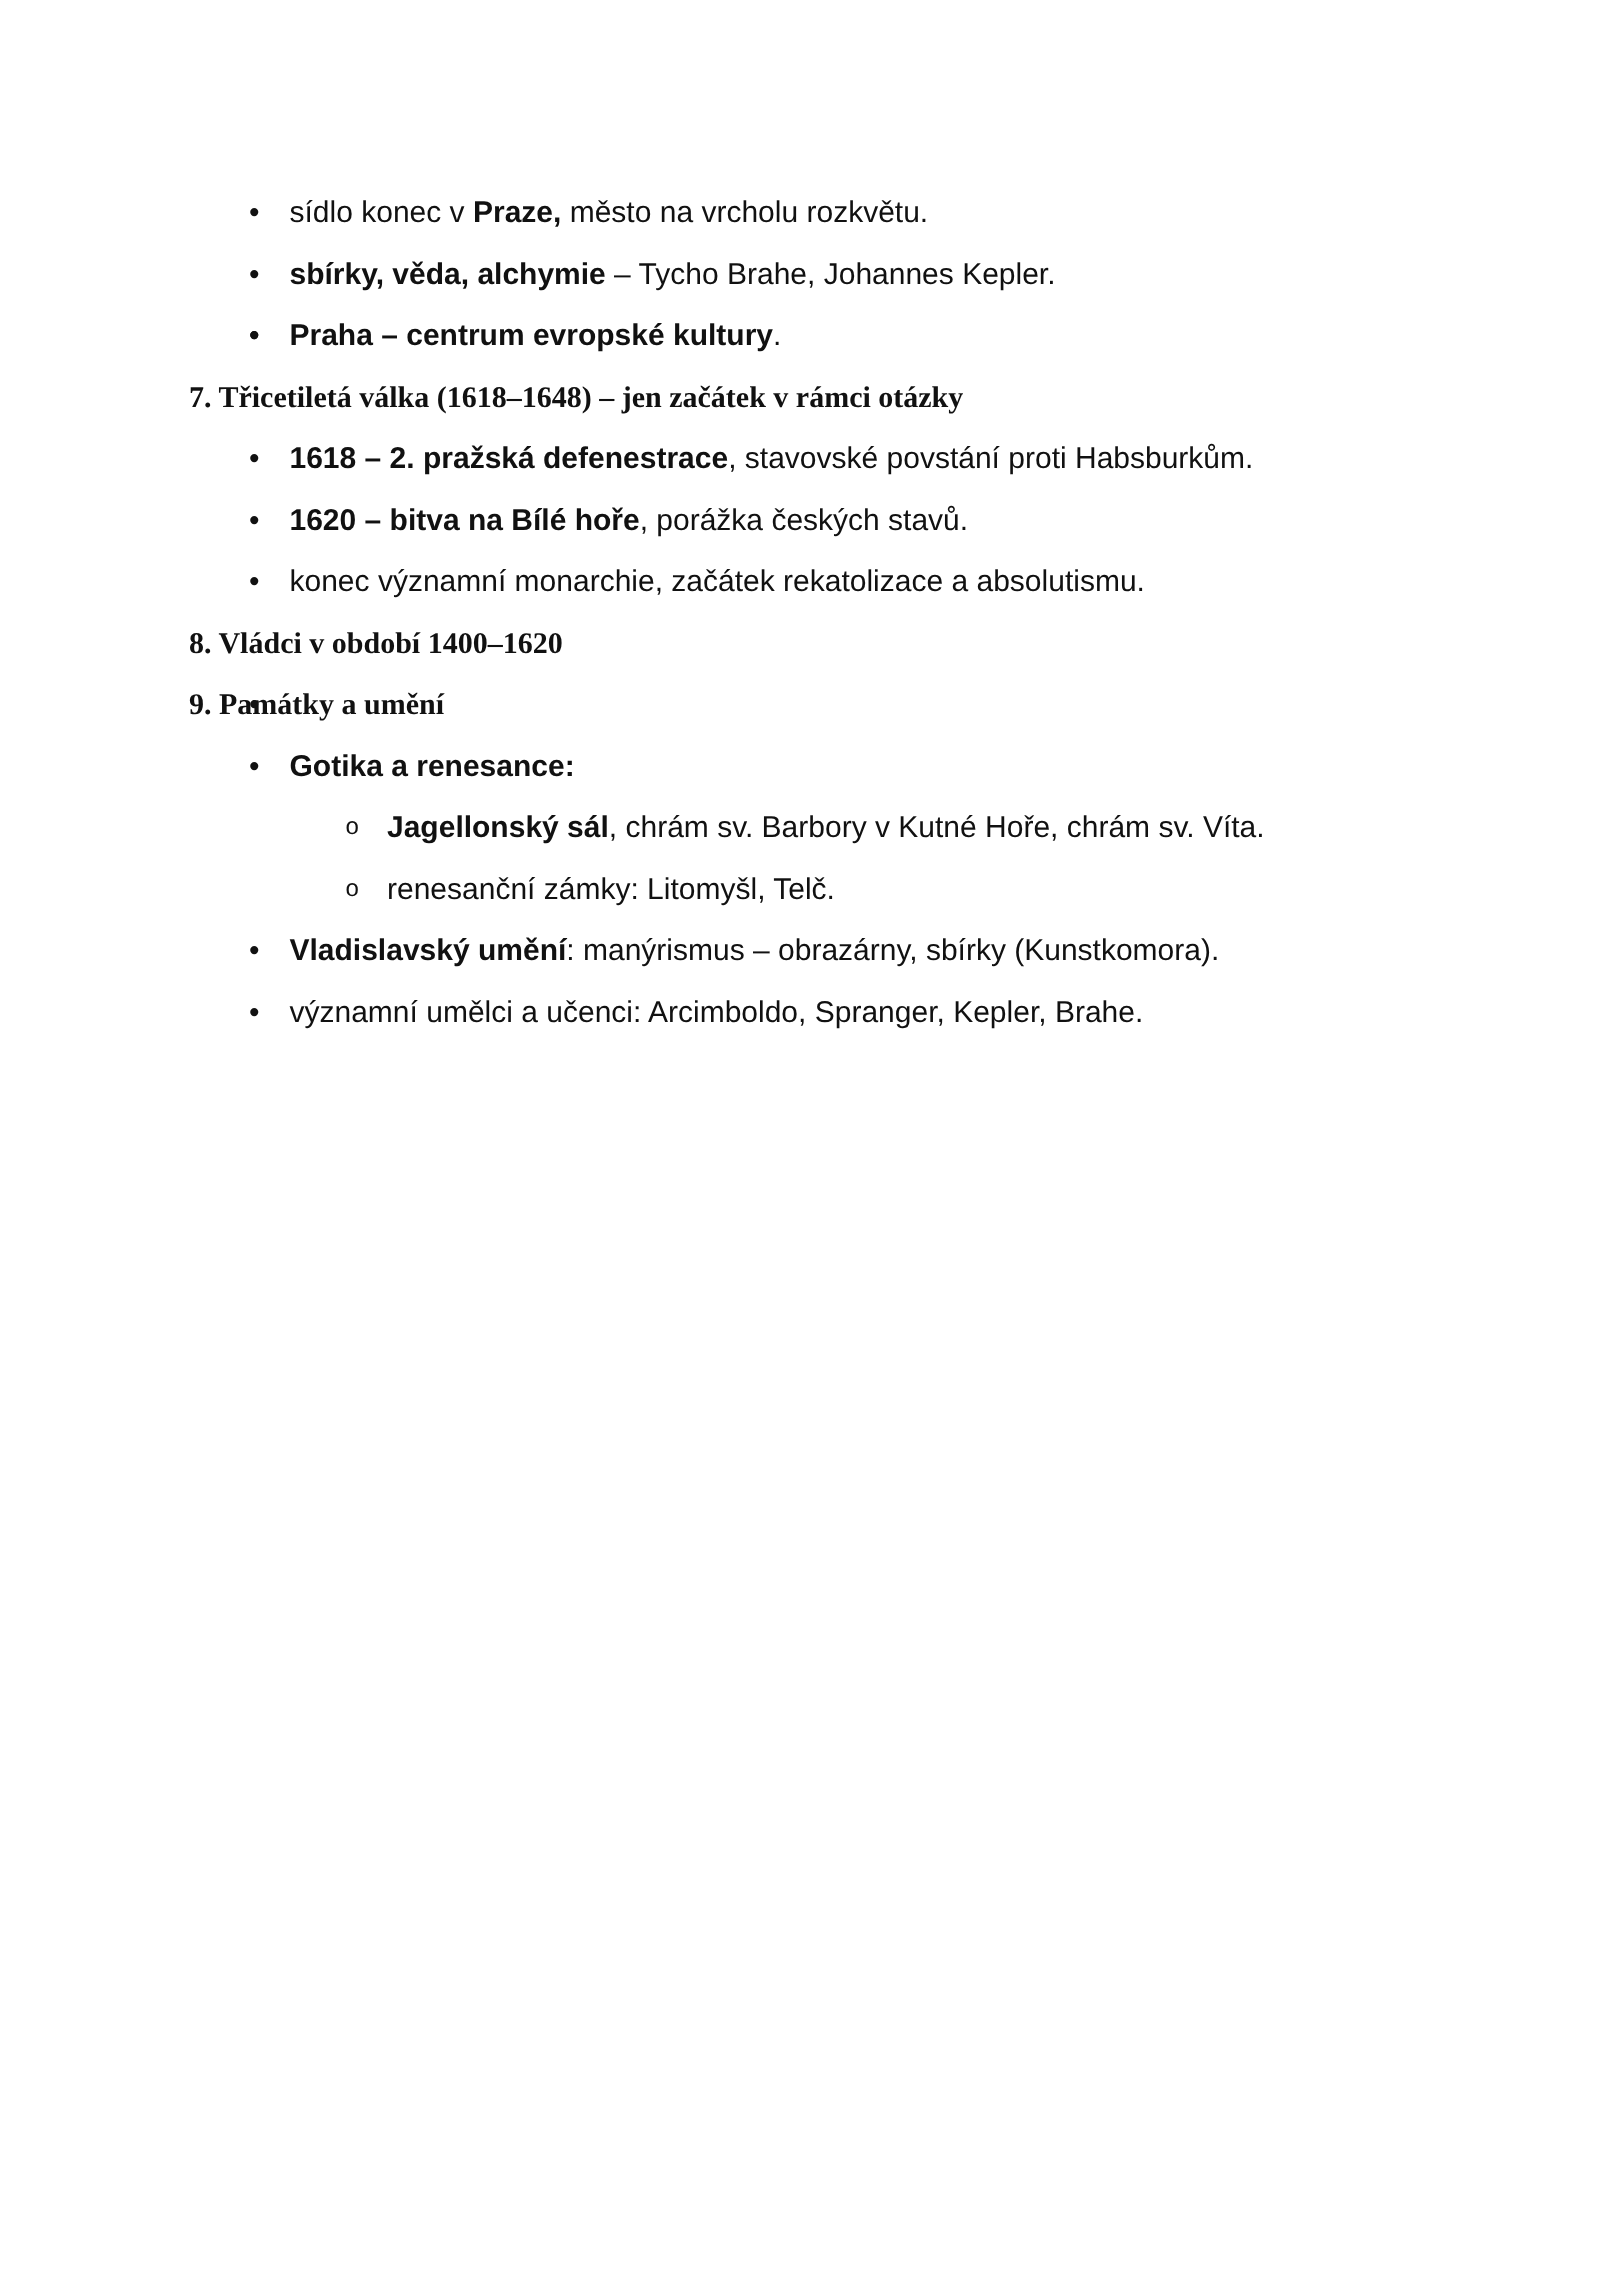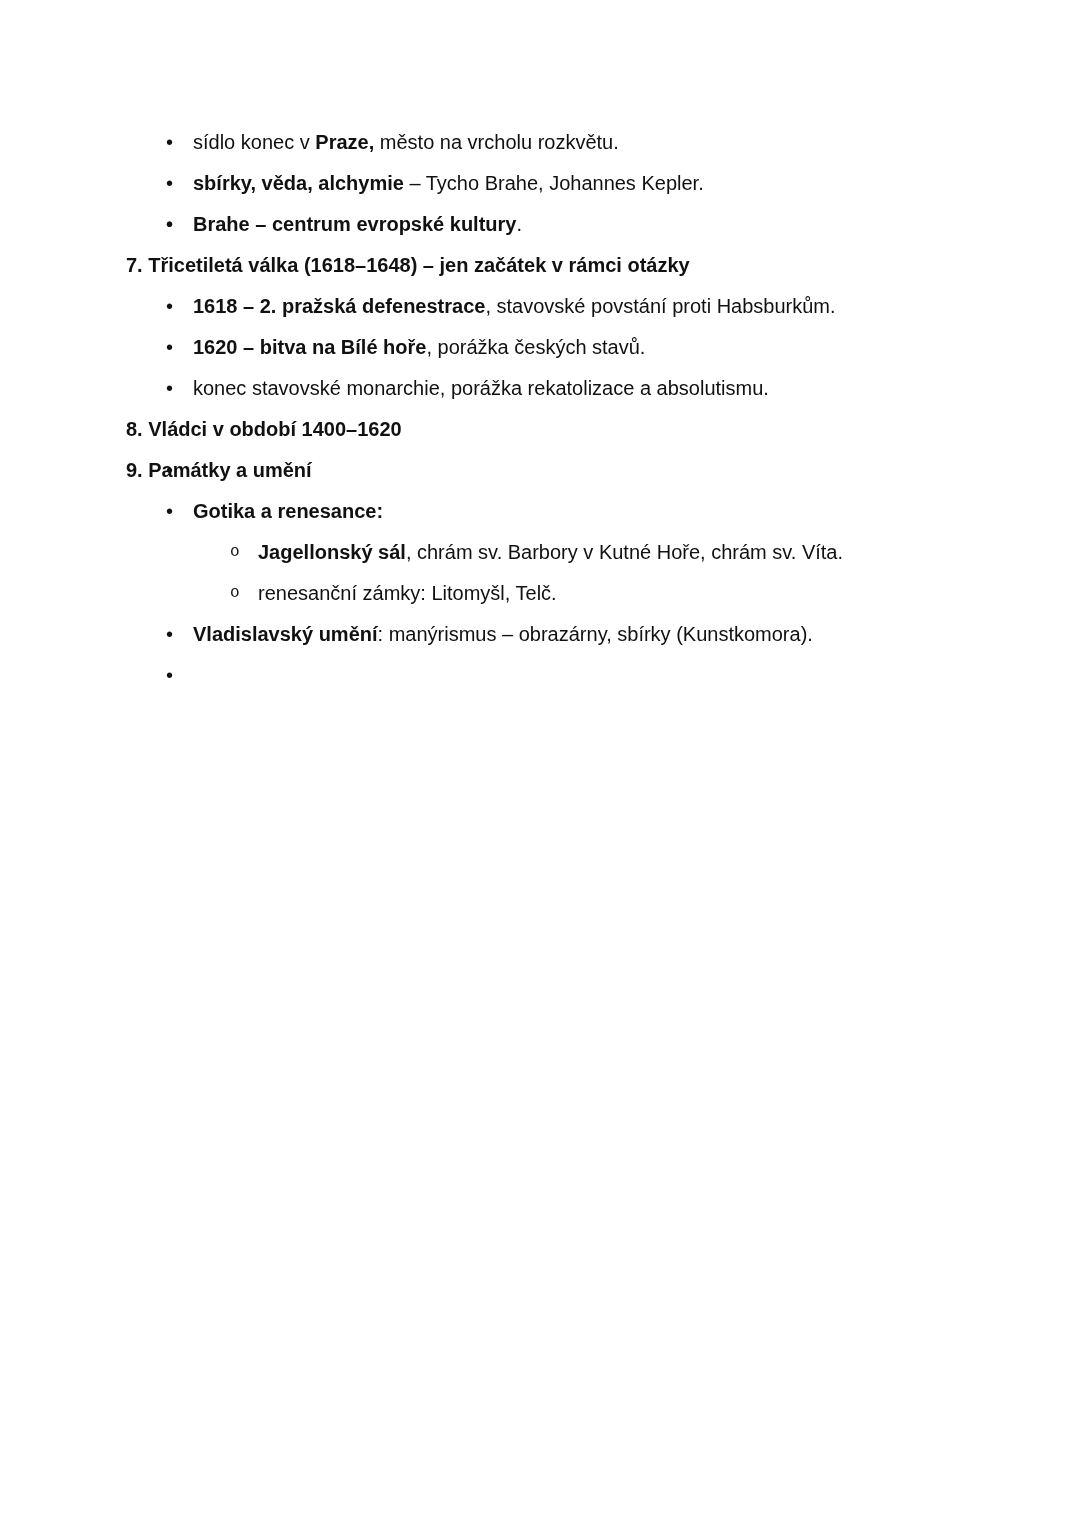--- a/index.html
+++ b/index.html
@@ -24,20 +24,21 @@
     padding: 0 126px;
     box-sizing: border-box;
     font-size: 20px;
     line-height: 26px;
   }
   .block {
     margin: 0 0 15px 0;
   }
   .heading {
     font-weight: 700;
+    font-family: Liberation Serif, serif;
   }
   .li {
     position: relative;
     padding-left: 67px;
   }
   .li .marker {
     position: absolute;
     left: 40px;
     top: 0;
   }
@@ -54,27 +55,27 @@
   }
 </style>
 </head>
 <body>
 
 <div class="page">
   <div class="doc" id="doc" style="color: rgb(17, 17, 17);">
       <div class="block li"><span class="marker">•</span><span>sídlo konec v </span><span class="b">Praze,</span><span> město na vrcholu rozkvětu.</span></div>
       <div class="block li"><span class="marker">•</span><span class="b">sbírky, věda, alchymie</span><span> – Tycho Brahe, Johannes Kepler.</span></div>
       <div class="block li"><span class="marker">•</span></div>
-      <div class="block li"><span class="marker">•</span><span class="b">Brahe – centrum evropské kultury</span><span>.</span></div>
+      <div class="block li"><span class="marker">•</span><span class="b">Praha – centrum evropské kultury</span><span>.</span></div>
       <div class="block heading"><span class="b">7. Třicetiletá válka (1618–1648) – jen začátek v rámci otázky</span></div>
       <div class="block li"><span class="marker">•</span><span class="b">1618 – 2. pražská defenestrace</span><span>, stavovské povstání proti Habsburkům.</span></div>
       <div class="block li"><span class="marker">•</span><span class="b">1620 – bitva na Bílé hoře</span><span>, porážka českých stavů.</span></div>
-      <div class="block li"><span class="marker">•</span><span>konec stavovské monarchie, porážka rekatolizace a absolutismu.</span></div>
+      <div class="block li"><span class="marker">•</span><span>konec významní monarchie, začátek rekatolizace a absolutismu.</span></div>
       <div class="block heading"><span class="b">8. Vládci v období 1400–1620</span></div>
       <div class="block li"><span class="marker">•</span></div>
       <div class="block heading"><span class="b">9. Památky a umění</span></div>
       <div class="block li"><span class="marker">•</span><span class="b">Gotika a renesance:</span></div>
       <div class="block li l2"><span class="marker">o</span><span class="b">Jagellonský sál</span><span>, chrám sv. Barbory v Kutné Hoře, chrám sv. Víta.</span></div>
       <div class="block li l2"><span class="marker">o</span><span>renesanční zámky: Litomyšl, Telč.</span></div>
       <div class="block li"><span class="marker">•</span><span class="b">Vladislavský umění</span><span>: manýrismus – obrazárny, sbírky (Kunstkomora).</span></div>
-      <div class="block li"><span class="marker">•</span></div>
+      <div class="block li"><span class="marker">•</span><span>významní umělci a učenci: Arcimboldo, Spranger, Kepler, Brahe.</span></div>
     </div>
 </div>
 
 </body></html>

